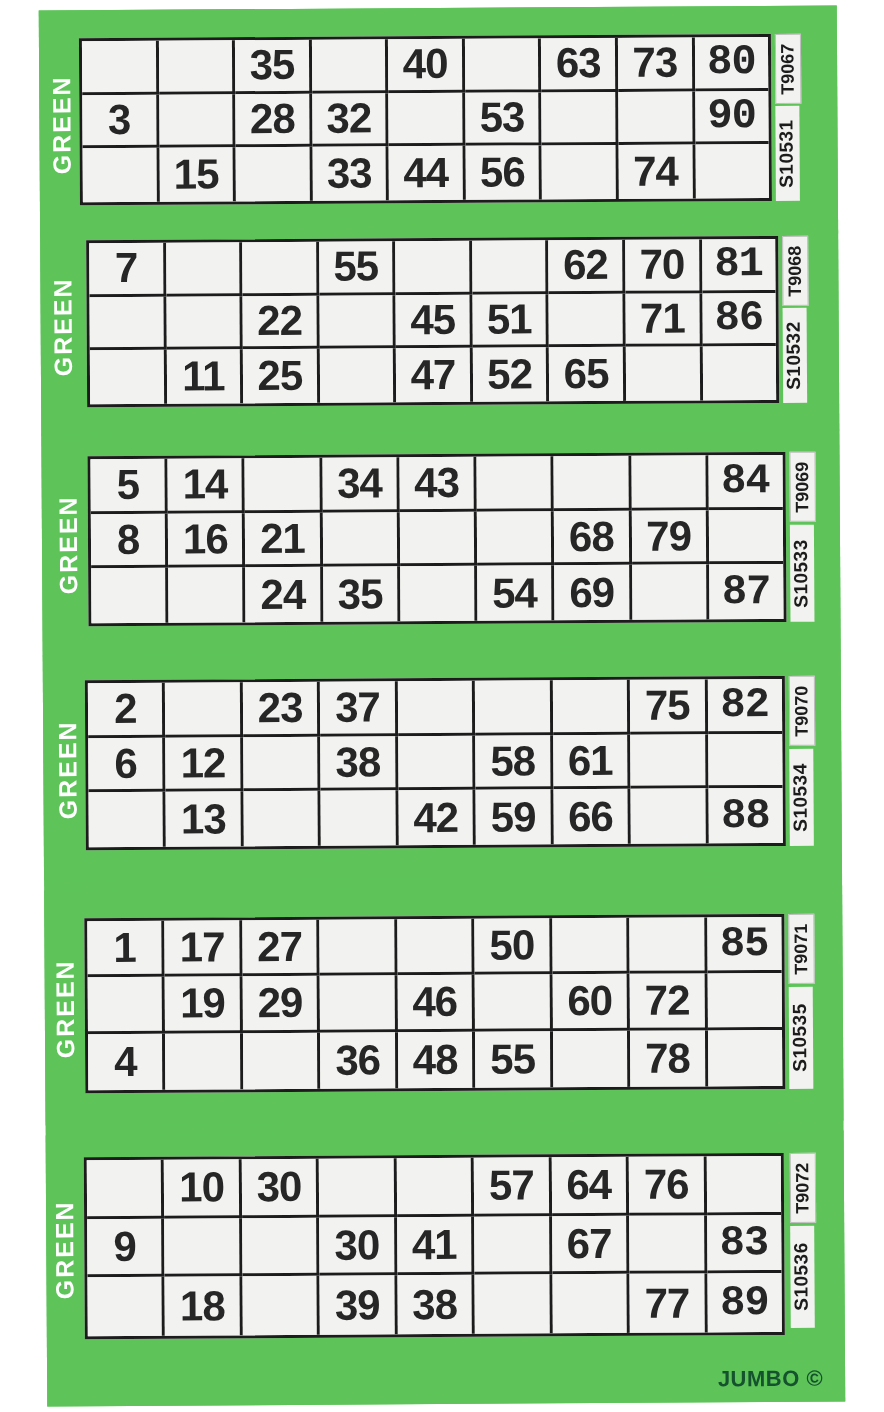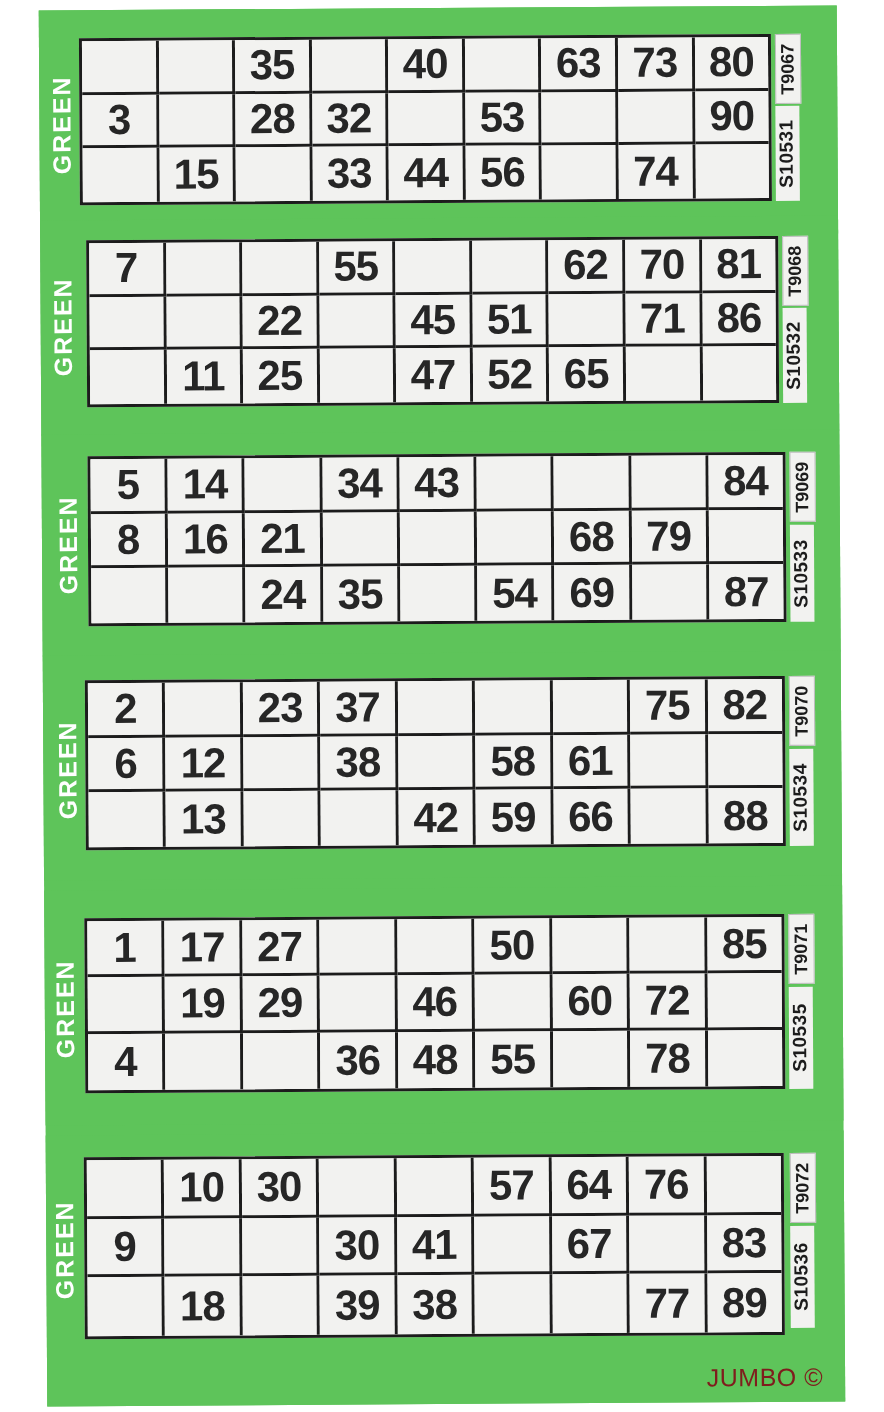--- a/index.html
+++ b/index.html
@@ -50,21 +50,21 @@
     align-items: center;
     justify-content: center;
     font-size: 42px;
     font-weight: bold;
     color: #262626;
     line-height: 1;
     background: #f2f2f0;
     letter-spacing: -1px;
   }
   .row:last-child .cell { border-bottom: none; }
-  .cell:last-child { border-right: none; }
+  .cell:last-child { border-right: none; font-family: Liberation Mono, monospace; }
   .green-label {
     position: absolute;
     color: #ffffff;
     font-weight: bold;
     font-size: 25px;
     letter-spacing: 2px;
     writing-mode: vertical-rl;
     transform: rotate(180deg);
     text-align: center;
   }
@@ -92,23 +92,23 @@
     transform: rotate(180deg);
     display: flex;
     align-items: center;
     justify-content: center;
     border: 1px solid #bdbdbd;
   }
   #jumbo {
     position: absolute;
     right: 22px;
     bottom: 10px;
-    color: #7f1d1d;
-    font-size: 25px;
-    font-weight: normal;
+    color: #14532d;
+    font-size: 22px;
+    font-weight: bold;
     letter-spacing: 0.5px;
   }
   .watermark {
     position: absolute;
     left: 40px;
     top: 580px;
     width: 800px;
     font-size: 150px;
     font-weight: bold;
     color: rgba(120,130,140,0.22);

